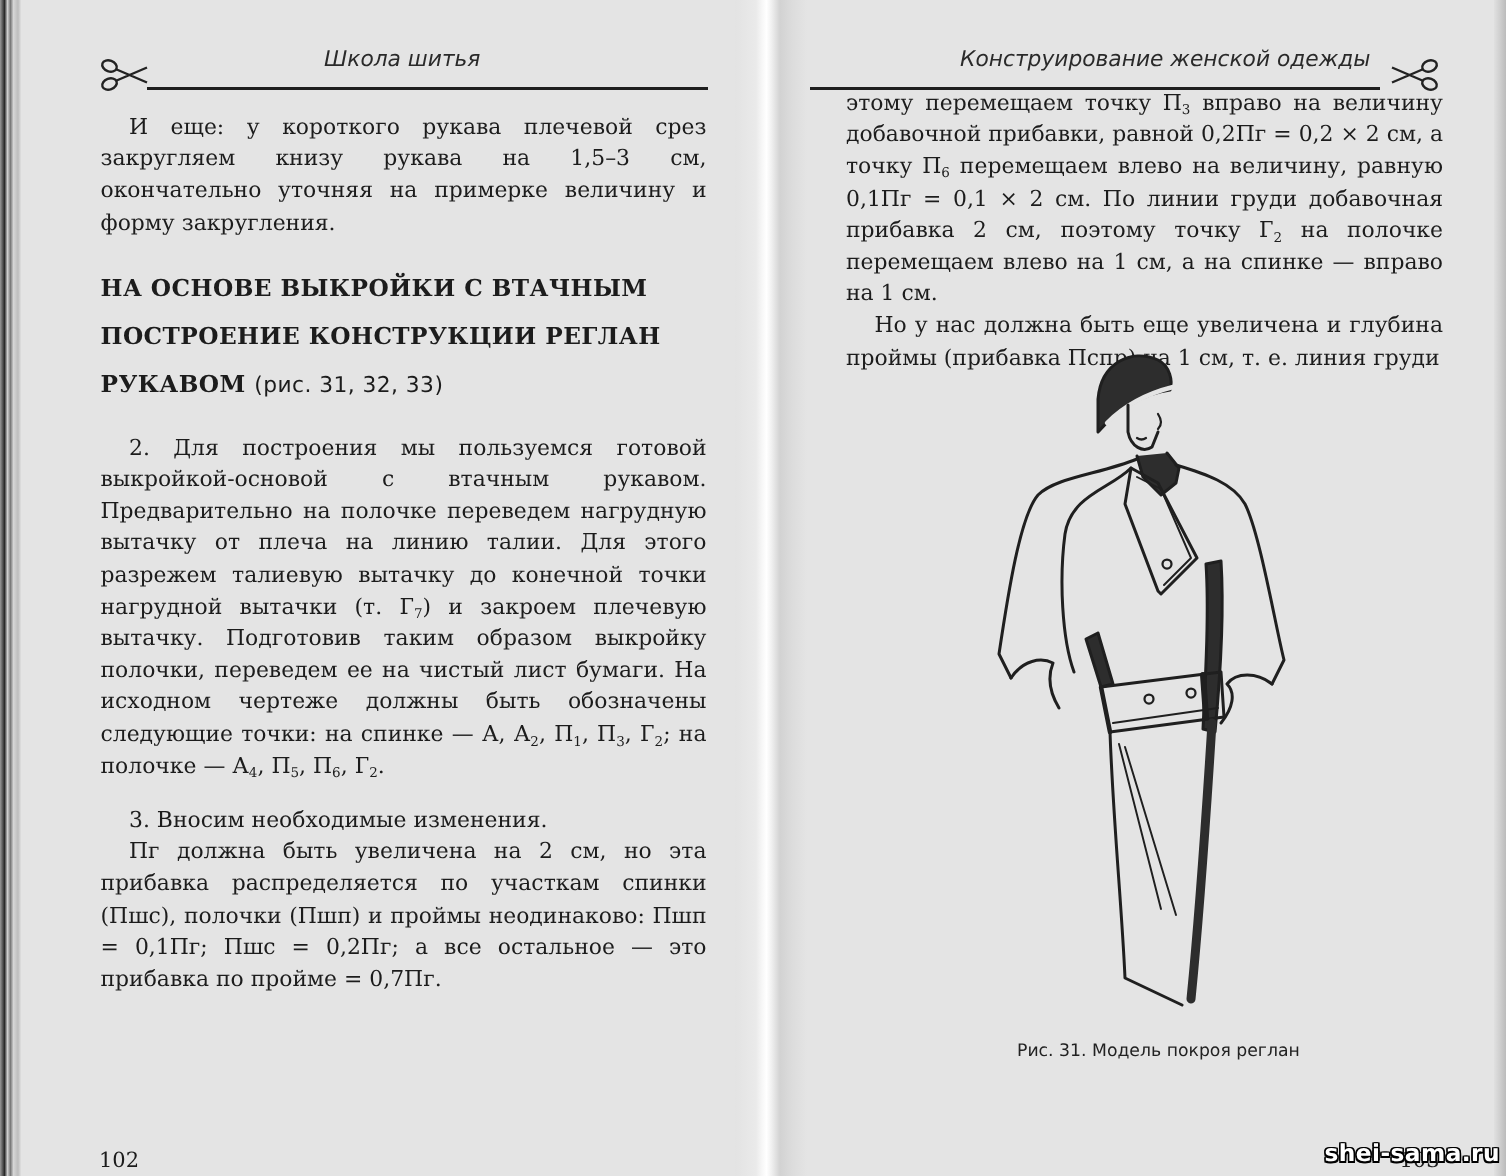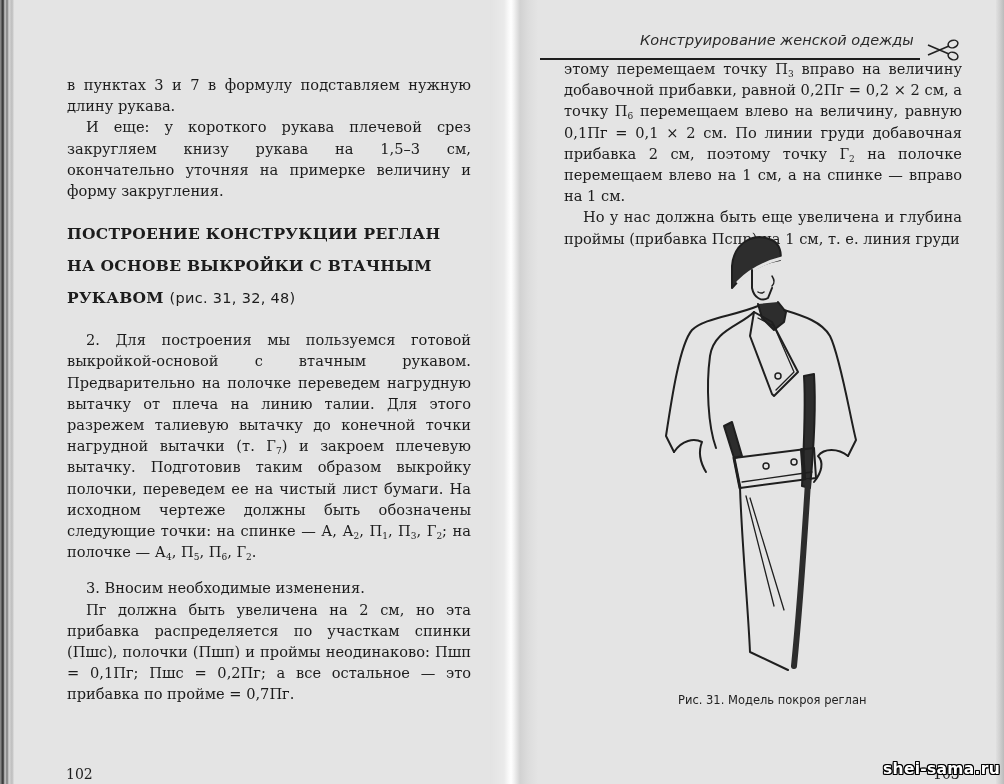--- a/index.html
+++ b/index.html
@@ -82,29 +82,39 @@
 </style>
 </head>
 <body>
 
 <div class="spread">
   <div class="edge-left"></div>
   <div class="gutter"></div>
   <div class="edge-right"></div>
 
   <div class="page left">
+    <div class="running-head">
+      <svg class="scissors" viewBox="0 0 34 24">
+        <g fill="none" stroke="#222" stroke-width="1.6">
+          <ellipse cx="7" cy="6" rx="5" ry="3.6" transform="rotate(20 7 6)"></ellipse>
+          <ellipse cx="7" cy="18" rx="5" ry="3.6" transform="rotate(-20 7 18)"></ellipse>
+          <path d="M11 8 L32 17 M11 16 L32 7"></path>
+        </g>
+      </svg>
+      <span class="rh-title">Школа шитья</span>
+      <div class="rh-rule"></div>
+    </div>
 
     <div class="text" style="top:74px;">
-      <p class="para">в пунктах 3 и 7 в формулу подставляем нужную длину рукава.</p>
       <p class="para indent">И еще: у короткого рукава плечевой срез закругляем книзу рукава на 1,5–3 см, окончательно уточняя на примерке величину и форму закругления.</p>
 
       <div class="section-title">
+        <div>НА ОСНОВЕ ВЫКРОЙКИ С ВТАЧНЫМ</div>
         <div>ПОСТРОЕНИЕ КОНСТРУКЦИИ РЕГЛАН</div>
-        <div>НА ОСНОВЕ ВЫКРОЙКИ С ВТАЧНЫМ</div>
-        <div><span>РУКАВОМ</span> <span class="ref">(рис. 31, 32, 48)</span></div>
+        <div><span>РУКАВОМ</span> <span class="ref">(рис. 31, 32, 33)</span></div>
       </div>
 
 
       <p class="para indent gap"><span>2. Для построения мы пользуемся готовой выкройкой-основой с втачным рукавом. Предварительно на полочке переведем нагрудную вытачку от плеча на линию талии. Для этого разрежем талиевую вытачку до конечной точки нагрудной вытачки (т. Г</span><sub>7</sub><span>) и закроем плечевую вытачку. Подготовив таким образом выкройку полочки, переведем ее на чистый лист бумаги. На исходном чертеже должны быть обозначены следующие точки: на спинке — А, А</span><sub>2</sub><span>, П</span><sub>1</sub><span>, П</span><sub>3</sub><span>, Г</span><sub>2</sub><span>; на полочке — А</span><sub>4</sub><span>, П</span><sub>5</sub><span>, П</span><sub>6</sub><span>, Г</span><sub>2</sub><span>.</span></p>
 
       <p class="para indent gap">3. Вносим необходимые изменения.</p>
       <p class="para indent">Пг должна быть увеличена на 2 см, но эта прибавка распределяется по участкам спинки (Пшс), полочки (Пшп) и проймы неодинаково: Пшп = 0,1Пг; Пшс = 0,2Пг; а все остальное — это прибавка по пройме = 0,7Пг.</p>
 
     </div>
 

